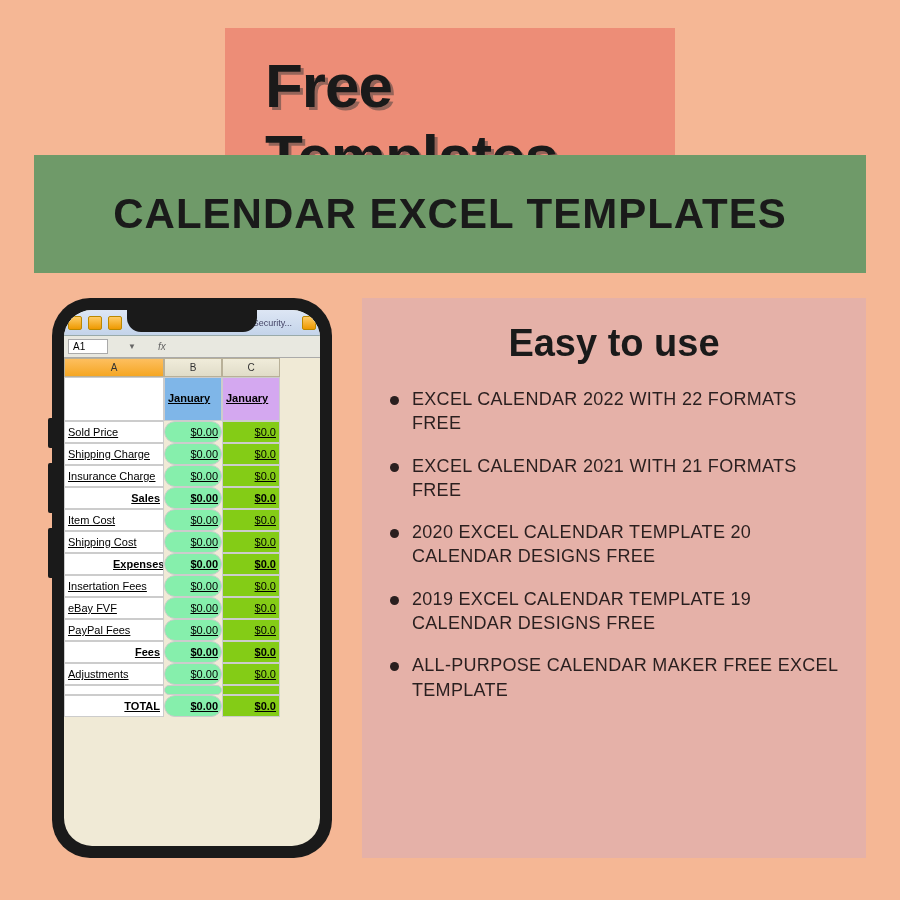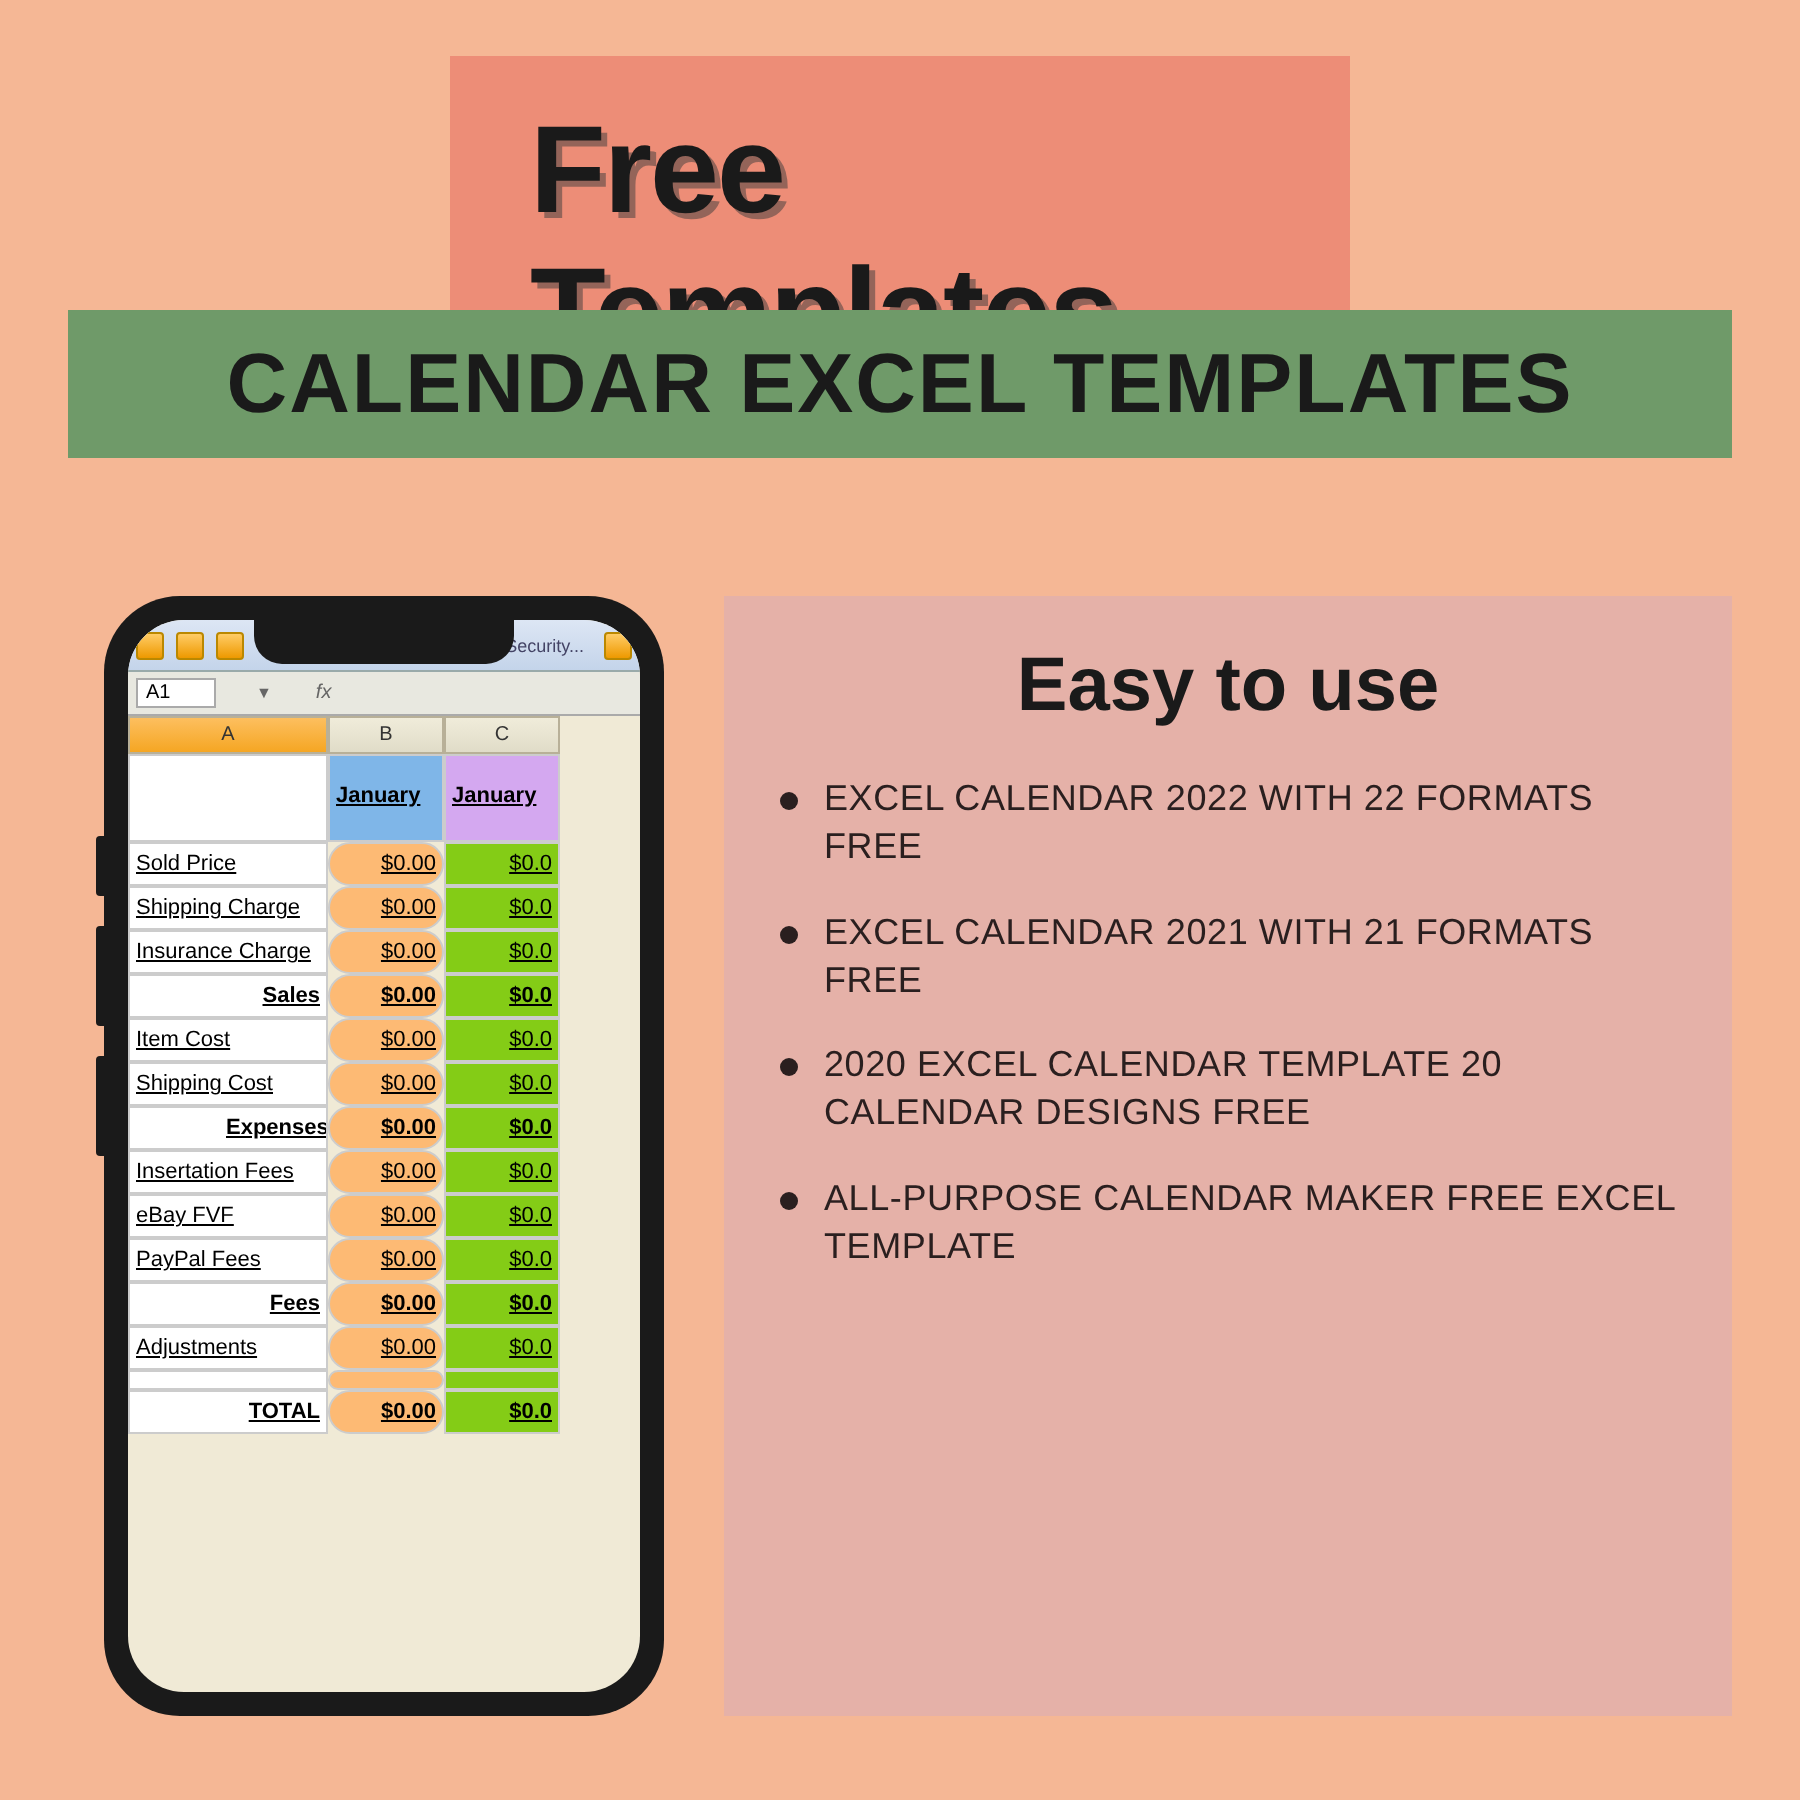--- a/index.html
+++ b/index.html
@@ -26,21 +26,21 @@
     color: #1a1a1a;
     text-shadow: 3px 3px 0 rgba(60,60,60,0.5);
     letter-spacing: -1px;
   }
   .subtitle-banner {
     position: absolute;
     top: 155px;
     left: 34px;
     width: 832px;
     background: #6f9a69;
-    padding: 13px 20px;
+    padding: 35px 20px;
     text-align: center;
   }
   .subtitle-text {
     font-family: "Arial Black", Arial, sans-serif;
     font-weight: 900;
     font-size: 42px;
     color: #1a1a1a;
     letter-spacing: 1px;
   }
   
@@ -166,21 +166,21 @@
   .cell {
     border: 1px solid #ccc;
     padding: 4px 3px;
     background: #fff;
     font-size: 11px;
     white-space: nowrap;
     overflow: hidden;
     text-decoration: underline;
   }
   .cell.label { background: #fff; }
-  .cell.blue { background: #fdba74; text-align: right; border-radius: 11px; }
+  .cell.blue { background: #86efac; text-align: right; border-radius: 11px; }
   .cell.purple { background: #84cc16; text-align: right; }
   .cell.bold { font-weight: bold; text-align: right; padding-left: 48px; }
   .cell.hdr-month { background: #7fb6e8; font-weight: bold; padding: 14px 3px 4px; }
   .cell.hdr-month.p { background: #d4a8f0; }
   .cell.empty-tall { height: 44px; background: #fff; }
 
   
   .panel {
     position: absolute;
     top: 298px;
@@ -262,15 +262,16 @@
     </div>
   </div>
 </div>
 
 <div class="panel">
   <div class="panel-title">Easy to use</div>
   <ul id="feature-list">
       <li>EXCEL CALENDAR 2022 WITH 22 FORMATS FREE</li>
       <li>EXCEL CALENDAR 2021 WITH 21 FORMATS FREE</li>
       <li>2020 EXCEL CALENDAR TEMPLATE 20 CALENDAR DESIGNS FREE</li>
+      <li>2019 EXCEL CALENDAR TEMPLATE 19 CALENDAR DESIGNS FREE</li>
       <li>ALL-PURPOSE CALENDAR MAKER FREE EXCEL TEMPLATE</li>
     </ul>
 </div>
 
 </body></html>

